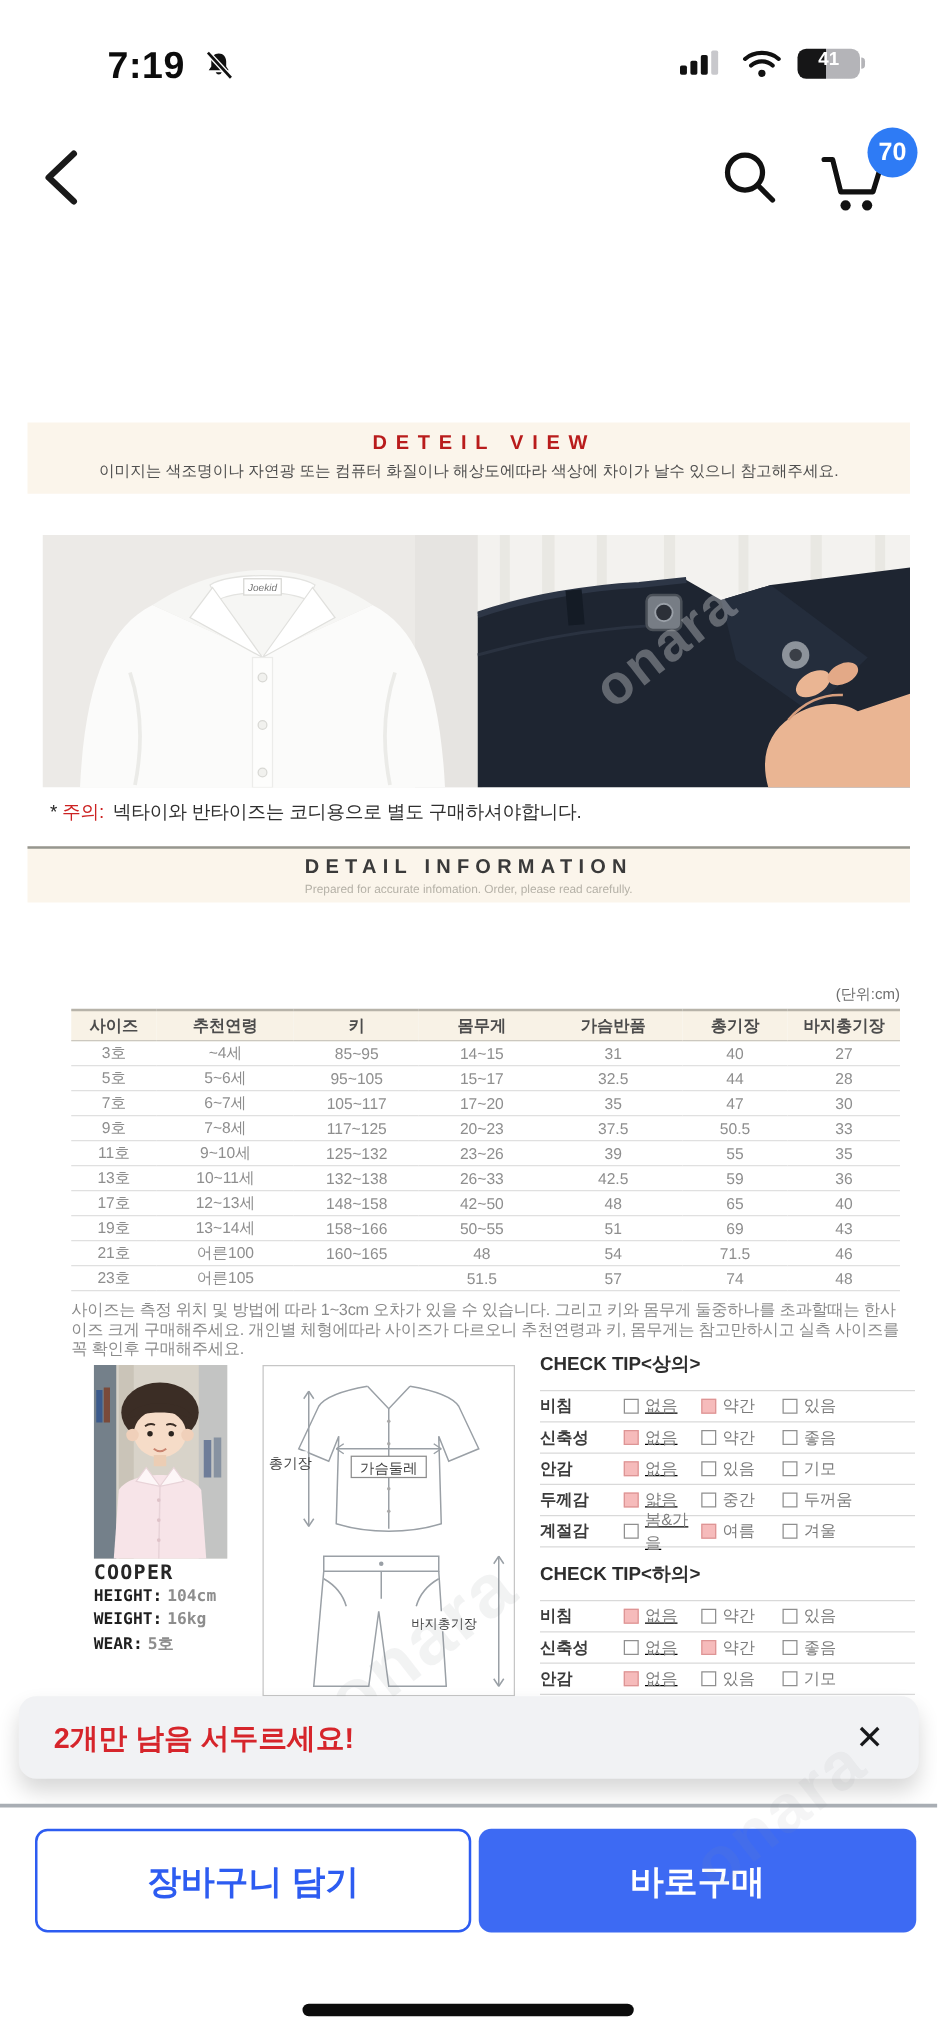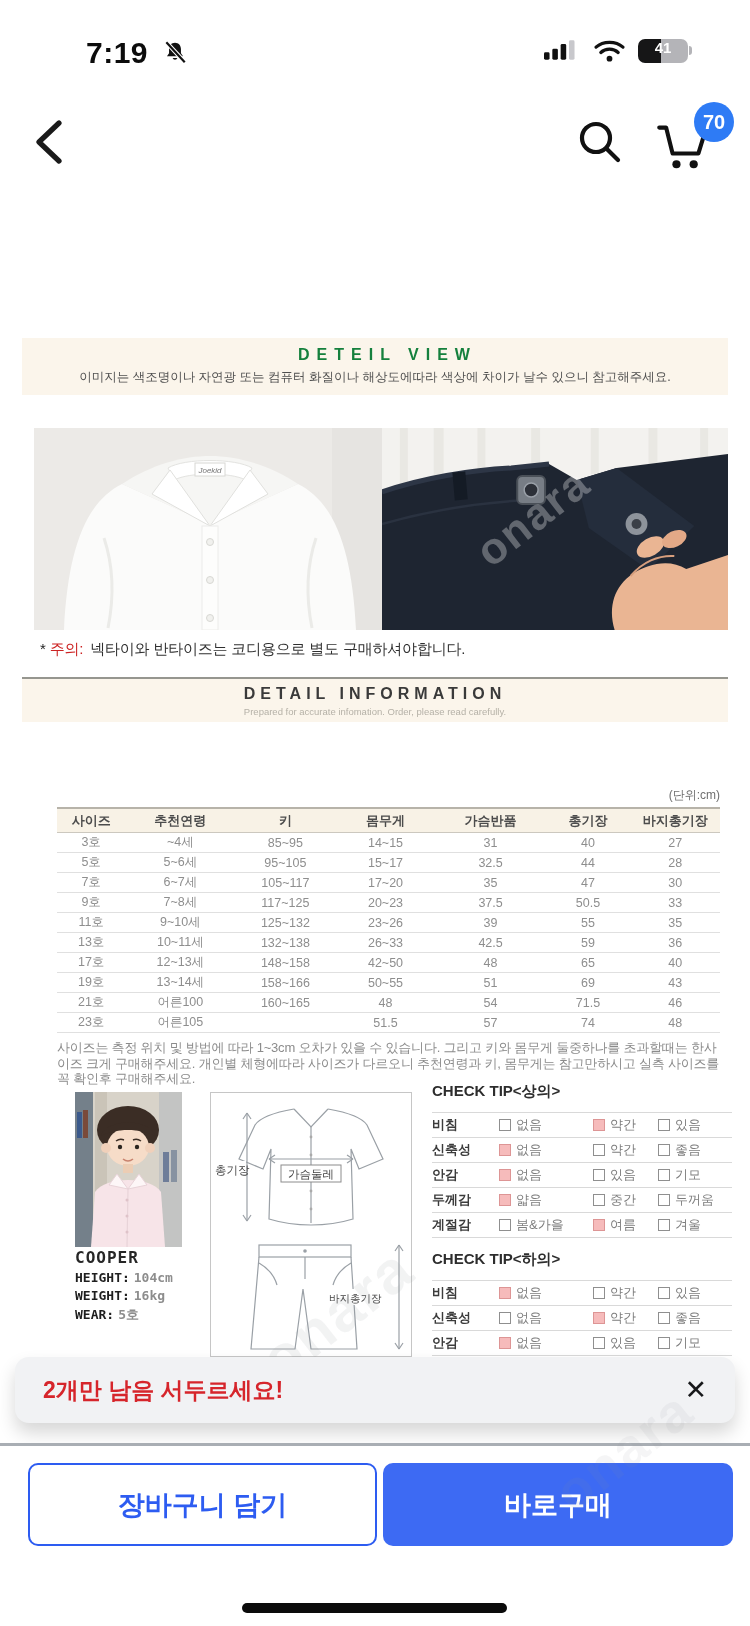--- a/index.html
+++ b/index.html
@@ -16,21 +16,21 @@
   
   .nav-back{position:absolute;left:34px;top:120px;width:40px;height:46px;}
   .nav-search{position:absolute;left:576px;top:118px;width:48px;height:48px;}
   .nav-cart{position:absolute;left:656px;top:122px;width:56px;height:50px;}
   .cart-badge{position:absolute;left:694px;top:102px;width:40px;height:40px;border-radius:50%;background:#2e7bf5;
               color:#fff;font-size:20px;font-weight:700;display:flex;align-items:center;justify-content:center;}
   
   .sec{position:absolute;left:22px;width:706px;background:#fbf5eb;text-align:center;box-sizing:border-box;}
   .sec-deteil{top:338px;height:57px;}
   .sec-info{top:677px;height:45px;border-top:2px solid #96968f;}
-  .sec-title{font-size:16px;font-weight:700;letter-spacing:7px;color:#15803d;padding-top:8px;margin-left:25px;}
+  .sec-title{font-size:16px;font-weight:700;letter-spacing:7px;color:#b91c1c;padding-top:8px;margin-left:25px;}
   .sec-sub{font-size:12.5px;color:#4f4f4f;margin-top:5px;}
   .info-title{font-size:16px;font-weight:700;letter-spacing:5px;color:#3a3a3a;padding-top:6px;}
   .info-sub{font-size:9.5px;color:#b5b1a7;margin-top:3px;}
   
   .img-left{position:absolute;left:22px;top:428px;width:352px;height:202px;padding-left:12px;}
   .img-right{position:absolute;left:382px;top:428px;width:346px;height:202px;}
   
   .notice{position:absolute;left:40px;top:640px;font-size:15px;color:#2f2f2f;letter-spacing:-.2px;}
   .notice .star{color:#222;margin-right:4px;}
   .notice .red{color:#cc2222;font-weight:400;margin-right:7px;}
@@ -52,21 +52,21 @@
   
   .diagram{position:absolute;left:210px;top:1092px;width:200px;height:263px;border:1px solid #c6c6c6;background:#fff;}
   
   .check-tips{position:absolute;left:432px;top:1082px;width:300px;}
   .ct-title{font-size:15px;font-weight:700;color:#2d2d2d;height:20px;margin-bottom:10px;}
   .ct-title:not(:first-child){margin-top:12px;}
   .ct-rows{border-bottom:1px solid #d9d9d9;}
   .ct-row{display:flex;align-items:center;height:24px;border-top:1px solid #d9d9d9;}
   .ct-label{width:67px;font-size:13px;font-weight:700;color:#3c3c3c;}
   .ct-opt{display:flex;align-items:center;gap:5px;}
-  .ct-opt1{width:94px;}.ct-opt2{width:65px;}.ct-opt3{flex:1;}
+  .ct-opt1{width:62px;text-decoration:underline;}.ct-opt2{width:65px;}.ct-opt3{flex:1;}
   .ct-box{width:12px;height:12px;border:1.5px solid #8f8f8f;background:#fff;box-sizing:border-box;flex:none;}
   .ct-box.checked{background:#f6bbbb;border-color:#dd9595;}
   .ct-text{font-size:13px;color:#7d7d7d;}
   
   .banner{position:absolute;left:15px;top:1357px;width:720px;height:66px;background:#f1f2f4;border-radius:14px;
           box-shadow:0 10px 18px rgba(0,0,0,.16);display:flex;align-items:center;padding:0 28px;box-sizing:border-box;z-index:5;}
   .banner-text{font-size:23px;font-weight:700;color:#d6252b;flex:1;}
   .banner-close{font-size:27px;color:#17181a;line-height:1;}
   
   .bottom-bar{position:absolute;left:0;top:1443px;width:750px;height:183px;background:#fff;border-top:3px solid #a9aeb4;

